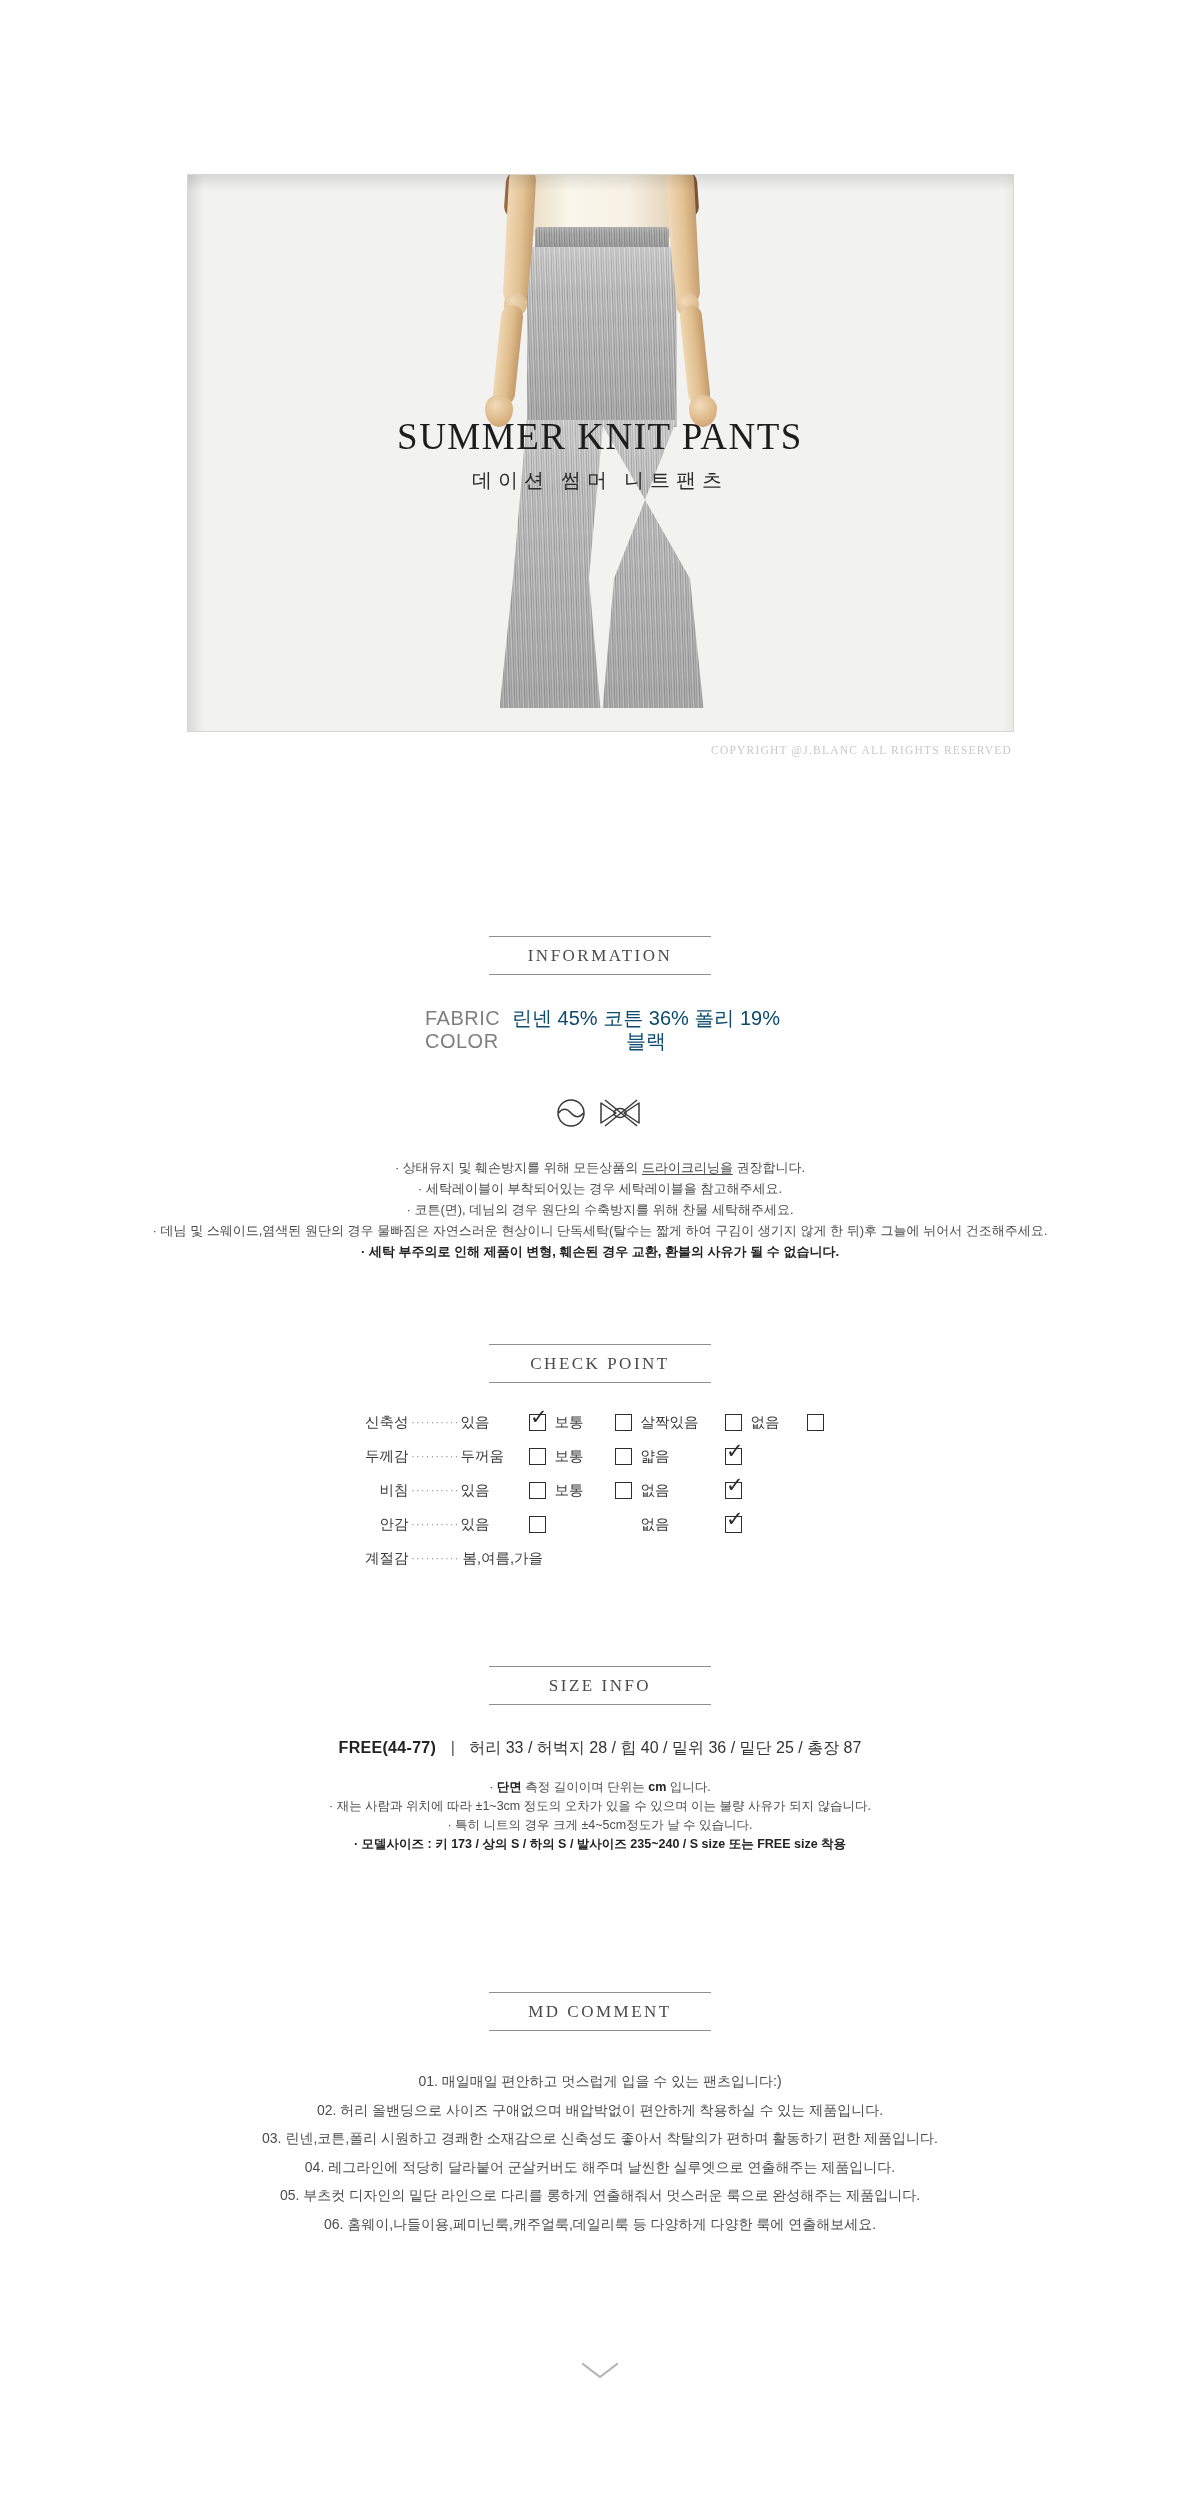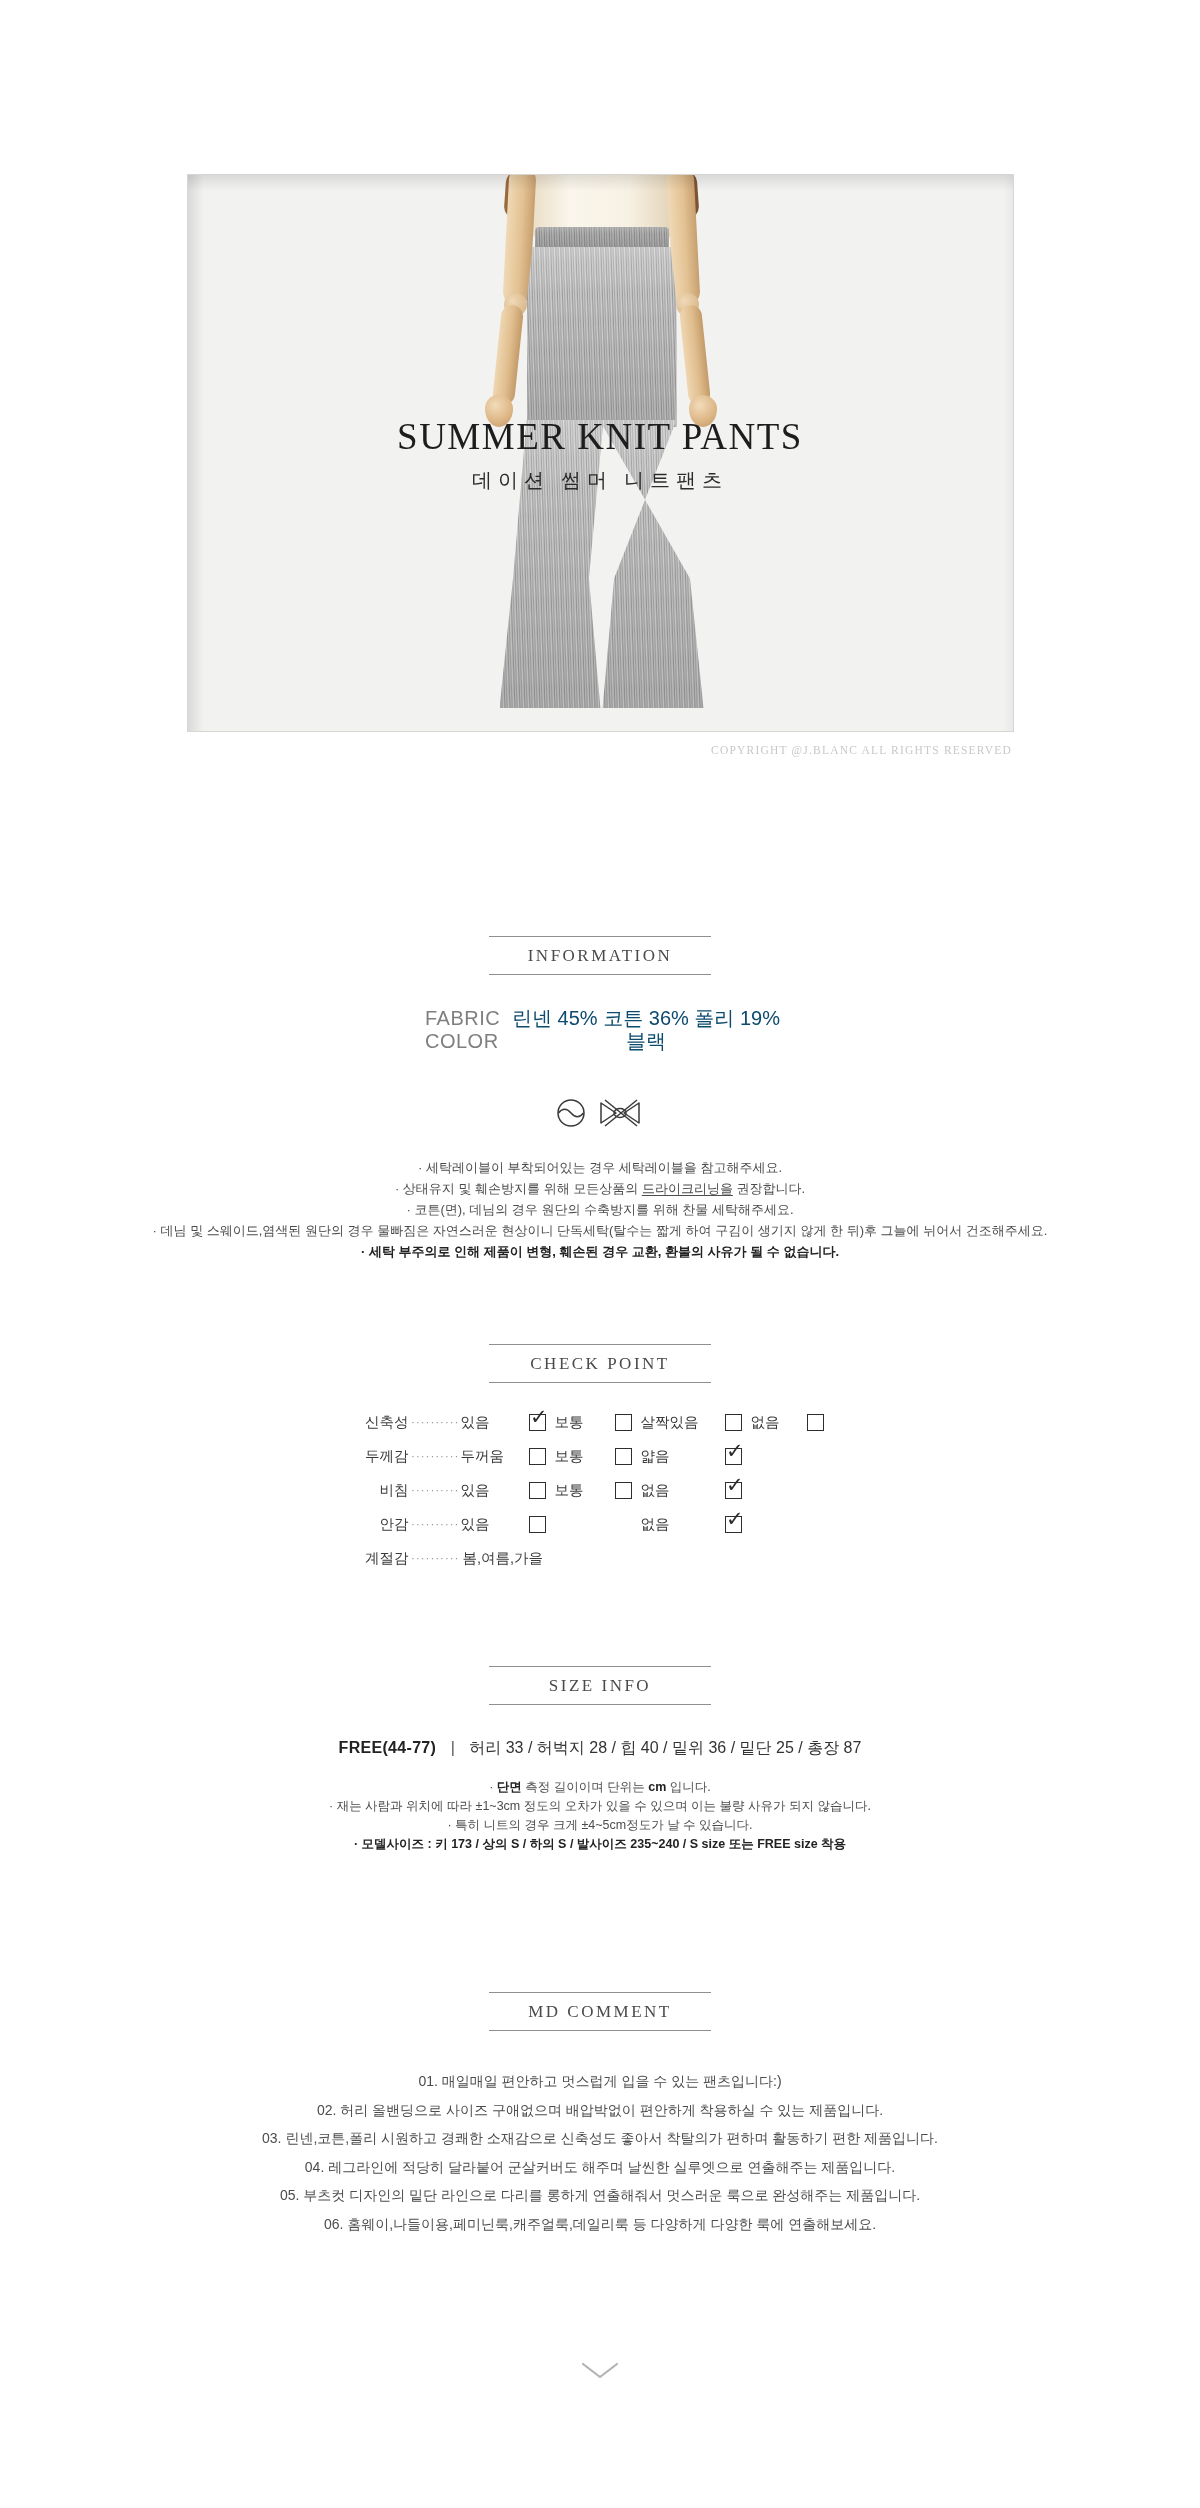--- a/index.html
+++ b/index.html
@@ -180,22 +180,22 @@
       <svg width="48" height="32" viewBox="0 0 48 32">
         <polygon points="5,6 5,26 20,16" fill="none" stroke="#3a3a3a" stroke-width="1.5" stroke-linejoin="round"></polygon>
         <polygon points="43,6 43,26 28,16" fill="none" stroke="#3a3a3a" stroke-width="1.5" stroke-linejoin="round"></polygon>
         <ellipse cx="24" cy="16" rx="6" ry="4.5" fill="none" stroke="#3a3a3a" stroke-width="1.5"></ellipse>
         <line x1="9" y1="29" x2="41" y2="3" stroke="#3a3a3a" stroke-width="1.5"></line>
         <line x1="9" y1="3" x2="41" y2="29" stroke="#3a3a3a" stroke-width="1.5"></line>
       </svg>
     </span>
   </div>
   <div class="care-notes">
+      <div><span>· 상태유지 및 훼손방지를 위해 모든상품의 </span><span class="u">드라이크리닝을</span><span> 권장합니다.</span></div>
       <div><span>· 세탁레이블이 부착되어있는 경우 세탁레이블을 참고해주세요.</span></div>
-      <div><span>· 상태유지 및 훼손방지를 위해 모든상품의 </span><span class="u">드라이크리닝을</span><span> 권장합니다.</span></div>
       <div><span>· 코튼(면), 데님의 경우 원단의 수축방지를 위해 찬물 세탁해주세요.</span></div>
       <div><span>· 데님 및 스웨이드,염색된 원단의 경우 물빠짐은 자연스러운 현상이니 단독세탁(탈수는 짧게 하여 구김이 생기지 않게 한 뒤)후 그늘에 뉘어서 건조해주세요.</span></div>
       <div><span class="b">· 세탁 부주의로 인해 제품이 변형, 훼손된 경우 교환, 환불의 사유가 될 수 없습니다.</span></div>
     </div>
 </section>
 
 <section id="check-point">
   <div class="section-header">CHECK POINT</div>
   <div class="check-table">
       <div class="check-row">

